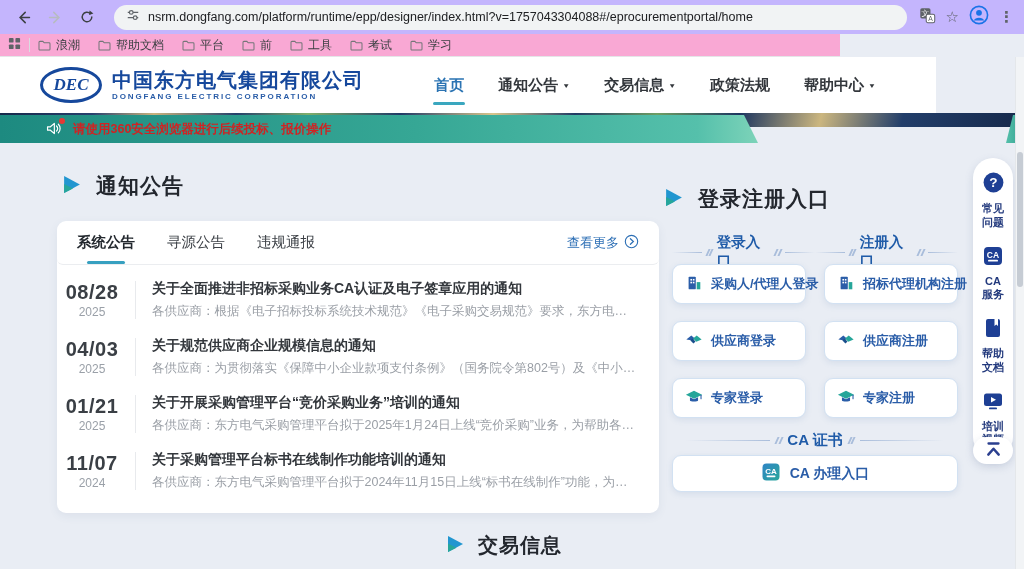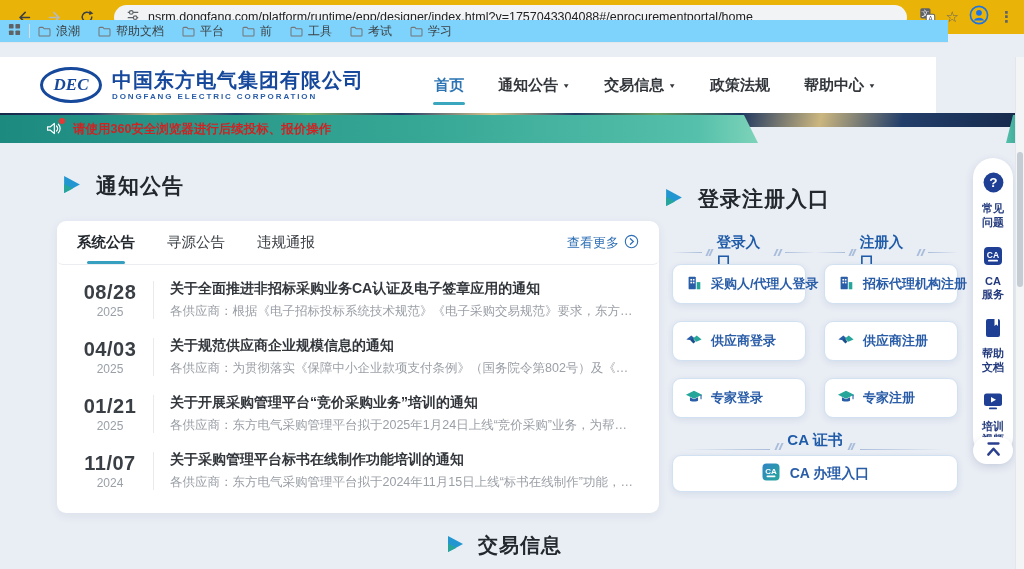--- a/index.html
+++ b/index.html
@@ -1,29 +1,29 @@
 <!DOCTYPE html>
 <html><head>
 <meta charset="utf-8">
 <style>
   * { margin:0; padding:0; box-sizing:border-box; }
   html,body { width:1024px; height:569px; }
   body { font-family:"Liberation Sans","DejaVu Sans",sans-serif; }
   #app { position:relative; width:1024px; height:569px; overflow:hidden; background:#e9edf4; }
 
   
-  .toolbar { position:absolute; top:0; left:0; width:1024px; height:34px; background:#eab308; display:flex; align-items:center; padding:0 10px; }
+  .toolbar { position:absolute; top:0; left:0; width:1024px; height:34px; background:#c4b5fd; display:flex; align-items:center; padding:0 10px; }
   .navbtn { width:26px; height:26px; display:flex; align-items:center; justify-content:center; margin-right:6px; border-radius:50%; }
   .urlbar { flex:1; height:25px; background:#f1f3f4; border-radius:13px; display:flex; align-items:center; padding:0 12px; margin:0 8px; overflow:hidden; }
   .urltext { font-size:12.5px; color:#202124; white-space:nowrap; overflow:hidden; text-overflow:ellipsis; margin-left:8px; }
   .chromeright { display:flex; align-items:center; gap:10px; margin-left:4px; }
   .staricon { font-size:15px; color:#5f6368; }
   .dotsicon { font-size:15px; color:#5f6368; letter-spacing:0; font-weight:bold; }
 
-  .bookmarks { position:absolute; top:20px; left:0; width:948px; height:23px; background:#7dd3fc; border-bottom:1px solid #e4e6e8; display:flex; align-items:center; padding:0 8px; }
+  .bookmarks { position:absolute; top:34px; left:0; width:840px; height:23px; background:#f9a8d4; border-bottom:1px solid #e4e6e8; display:flex; align-items:center; padding:0 8px; }
   .bm-sep { width:1px; height:14px; background:#dadce0; margin:0 8px; }
   .bm { display:flex; align-items:center; gap:5px; margin-right:18px; font-size:12px; color:#3c4043; white-space:nowrap; }
 
   
   .siteheader { position:absolute; top:57px; left:0; width:936px; height:56px; background:#ffffff; display:flex; align-items:center; padding:0 38px 0 40px; }
   .logo-oval { width:62px; height:36px; border:3px solid #16489c; border-radius:50%; display:flex; align-items:center; justify-content:center; color:#16489c; font-family:"Liberation Serif","DejaVu Serif",serif; font-style:italic; font-weight:bold; font-size:17px; flex:none; }
   .company { margin-left:10px; }
   .company-cn { font-size:20px; font-weight:bold; color:#16489c; letter-spacing:1px; line-height:1.15; }
   .company-en { font-size:8px; font-weight:bold; color:#2a5da8; letter-spacing:1.9px; }
   .mainnav { margin-left:auto; display:flex; align-items:center; gap:34px; padding-right:22px; }
@@ -50,41 +50,41 @@
 
   
   .notices-title { position:absolute; left:62px; top:172px; }
   .card { position:absolute; left:57px; top:221px; width:602px; height:292px; background:#ffffff; border-radius:9px; box-shadow:0 3px 10px rgba(60,90,130,.08); }
   .tabsbar { height:44px; display:flex; align-items:center; padding:0 20px; border-bottom:1px solid #ebedf0;border-radius:6px; }
   .tab { font-size:14.5px; color:#3c4046; margin-right:32px; position:relative; height:100%; display:flex; align-items:center; cursor:pointer; }
   .tab.active { font-weight:bold; color:#23282e; }
   .tab.active::after { content:""; position:absolute; bottom:0; left:50%; transform:translateX(-50%); width:38px; height:3px; background:#37a0c0; border-radius:2px; }
   .more { margin-left:auto; display:flex; align-items:center; gap:5px; color:#2d6fb5; font-size:13px; cursor:pointer; }
   .rows { padding:6px 0 0 0; }
-  .nrow { display:flex; align-items:center; height:57px; padding-left:18px; cursor:pointer; }
+  .nrow { display:flex; align-items:center; height:57px; cursor:pointer; }
   .ndate { width:70px; text-align:center; flex:none; }
   .ndate .d { font-size:20px; font-weight:bold; color:#3a3f45; letter-spacing:.5px; }
   .ndate .y { font-size:12px; color:#9aa0a8; margin-top:1px; }
   .nsep { width:1px; height:38px; background:#e8eaed; margin:0 16px 0 8px; flex:none; }
   .nbody { flex:1; min-width:0; padding-right:22px; }
   .ntitle { font-size:14px; font-weight:bold; color:#33373c; white-space:nowrap; overflow:hidden; text-overflow:ellipsis; margin-bottom:5px; }
   .ndesc { font-size:12.5px; color:#9a9fa6; white-space:nowrap; overflow:hidden; text-overflow:ellipsis; }
 
   
   .login-title { position:absolute; left:664px; top:185px; }
   .grprow { position:absolute; left:672px; top:233px; width:286px; display:flex; }
   .grp { flex:1; display:flex; align-items:center; justify-content:center; gap:5px; color:#1f5ba8; font-weight:bold; font-size:14.5px; }
   .ln { width:32px; height:1px; background:#a9bddb; }
   .ln.l { background:linear-gradient(90deg,rgba(169,189,219,0),#a9bddb); }
   .ln.r { background:linear-gradient(90deg,#a9bddb,rgba(169,189,219,0)); }
   .slashes { display:flex; gap:2px; }
   .slashes i { display:block; width:1.5px; height:7px; background:#a9bddb; transform:skewX(-24deg); }
   .btngrid { position:absolute; left:672px; top:264px; width:286px; display:grid; grid-template-columns:134px 134px; grid-column-gap:18px; grid-row-gap:17px; }
   .lbtn { height:40px; background:#ffffff; border:1px solid #d2e1f2; border-radius:9px; box-shadow:0 2px 6px rgba(90,130,180,.14); display:flex; align-items:center; gap:8px; padding-left:12px; color:#2a5da8; font-size:13px; font-weight:600; cursor:pointer; white-space:nowrap; }
-  .cadivider { position:absolute; left:658px; top:431px; width:314px; display:flex; align-items:flex-end; justify-content:center; gap:6px; color:#1f5ba8; font-weight:bold; font-size:15px; }
+  .cadivider { position:absolute; left:658px; top:431px; width:314px; display:flex; align-items:center; justify-content:center; gap:6px; color:#1f5ba8; font-weight:bold; font-size:15px; }
   .cadivider .ln { width:84px; }
   .cabtn { position:absolute; left:672px; top:455px; width:286px; height:37px; background:#ffffff; border:1px solid #d2e1f2; border-radius:9px; box-shadow:0 2px 6px rgba(90,130,180,.14); display:flex; align-items:center; justify-content:center; gap:9px; color:#2a5da8; font-size:14px; font-weight:600; cursor:pointer; }
 
   
   .rail { position:absolute; left:973px; top:158px; width:40px; background:#ffffff; border-radius:20px; box-shadow:0 3px 9px rgba(90,110,150,.20); padding:13px 0 10px; display:flex; flex-direction:column; align-items:center; gap:15px; }
   .rail-item { display:flex; flex-direction:column; align-items:center; gap:4px; cursor:pointer; }
   .rail-label { width:26px; font-size:11px; line-height:1.25; color:#233a7d; font-weight:600; text-align:center; word-break:break-all; }
   .totop { position:absolute; left:973px; top:437px; width:40px; height:27px; background:#ffffff; border-radius:14px; box-shadow:0 3px 9px rgba(90,110,150,.20); display:flex; align-items:center; justify-content:center; cursor:pointer; }
 
   

